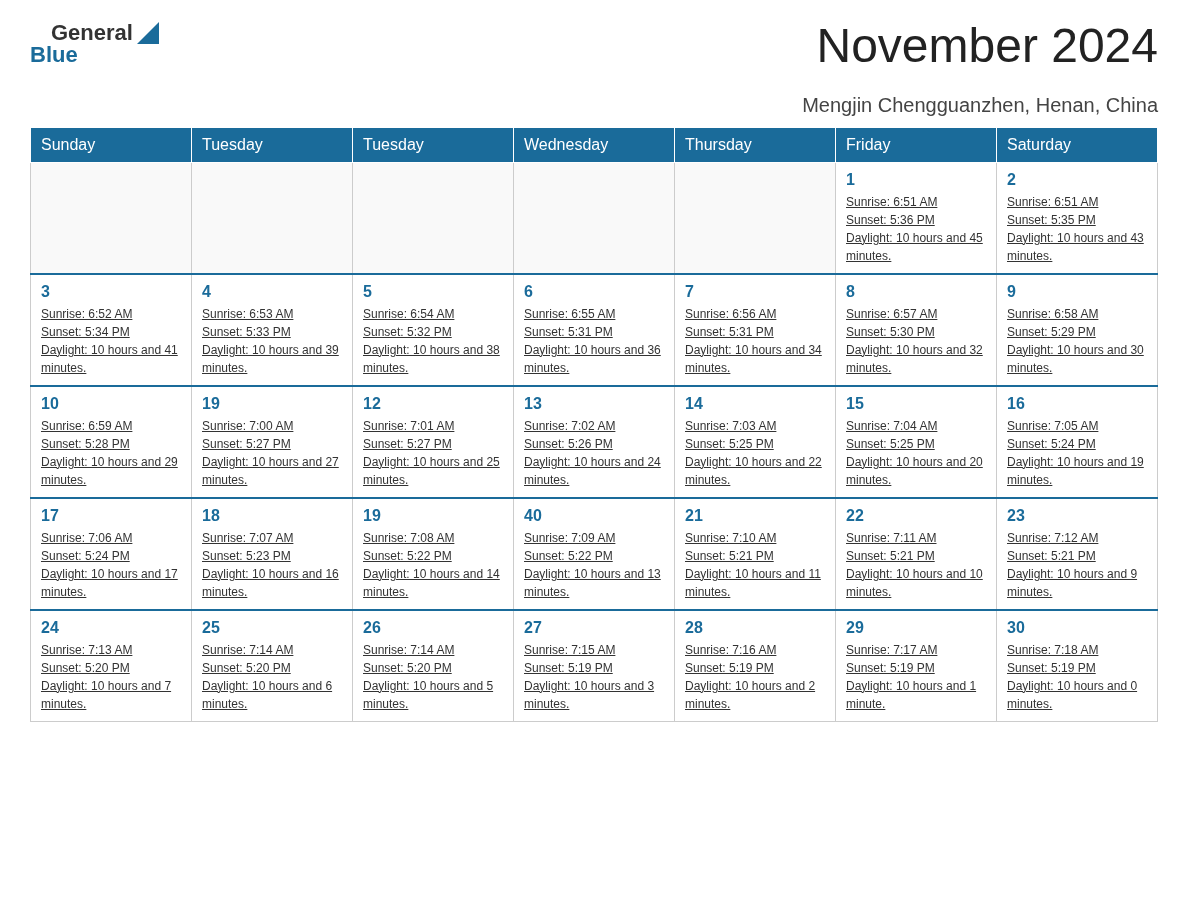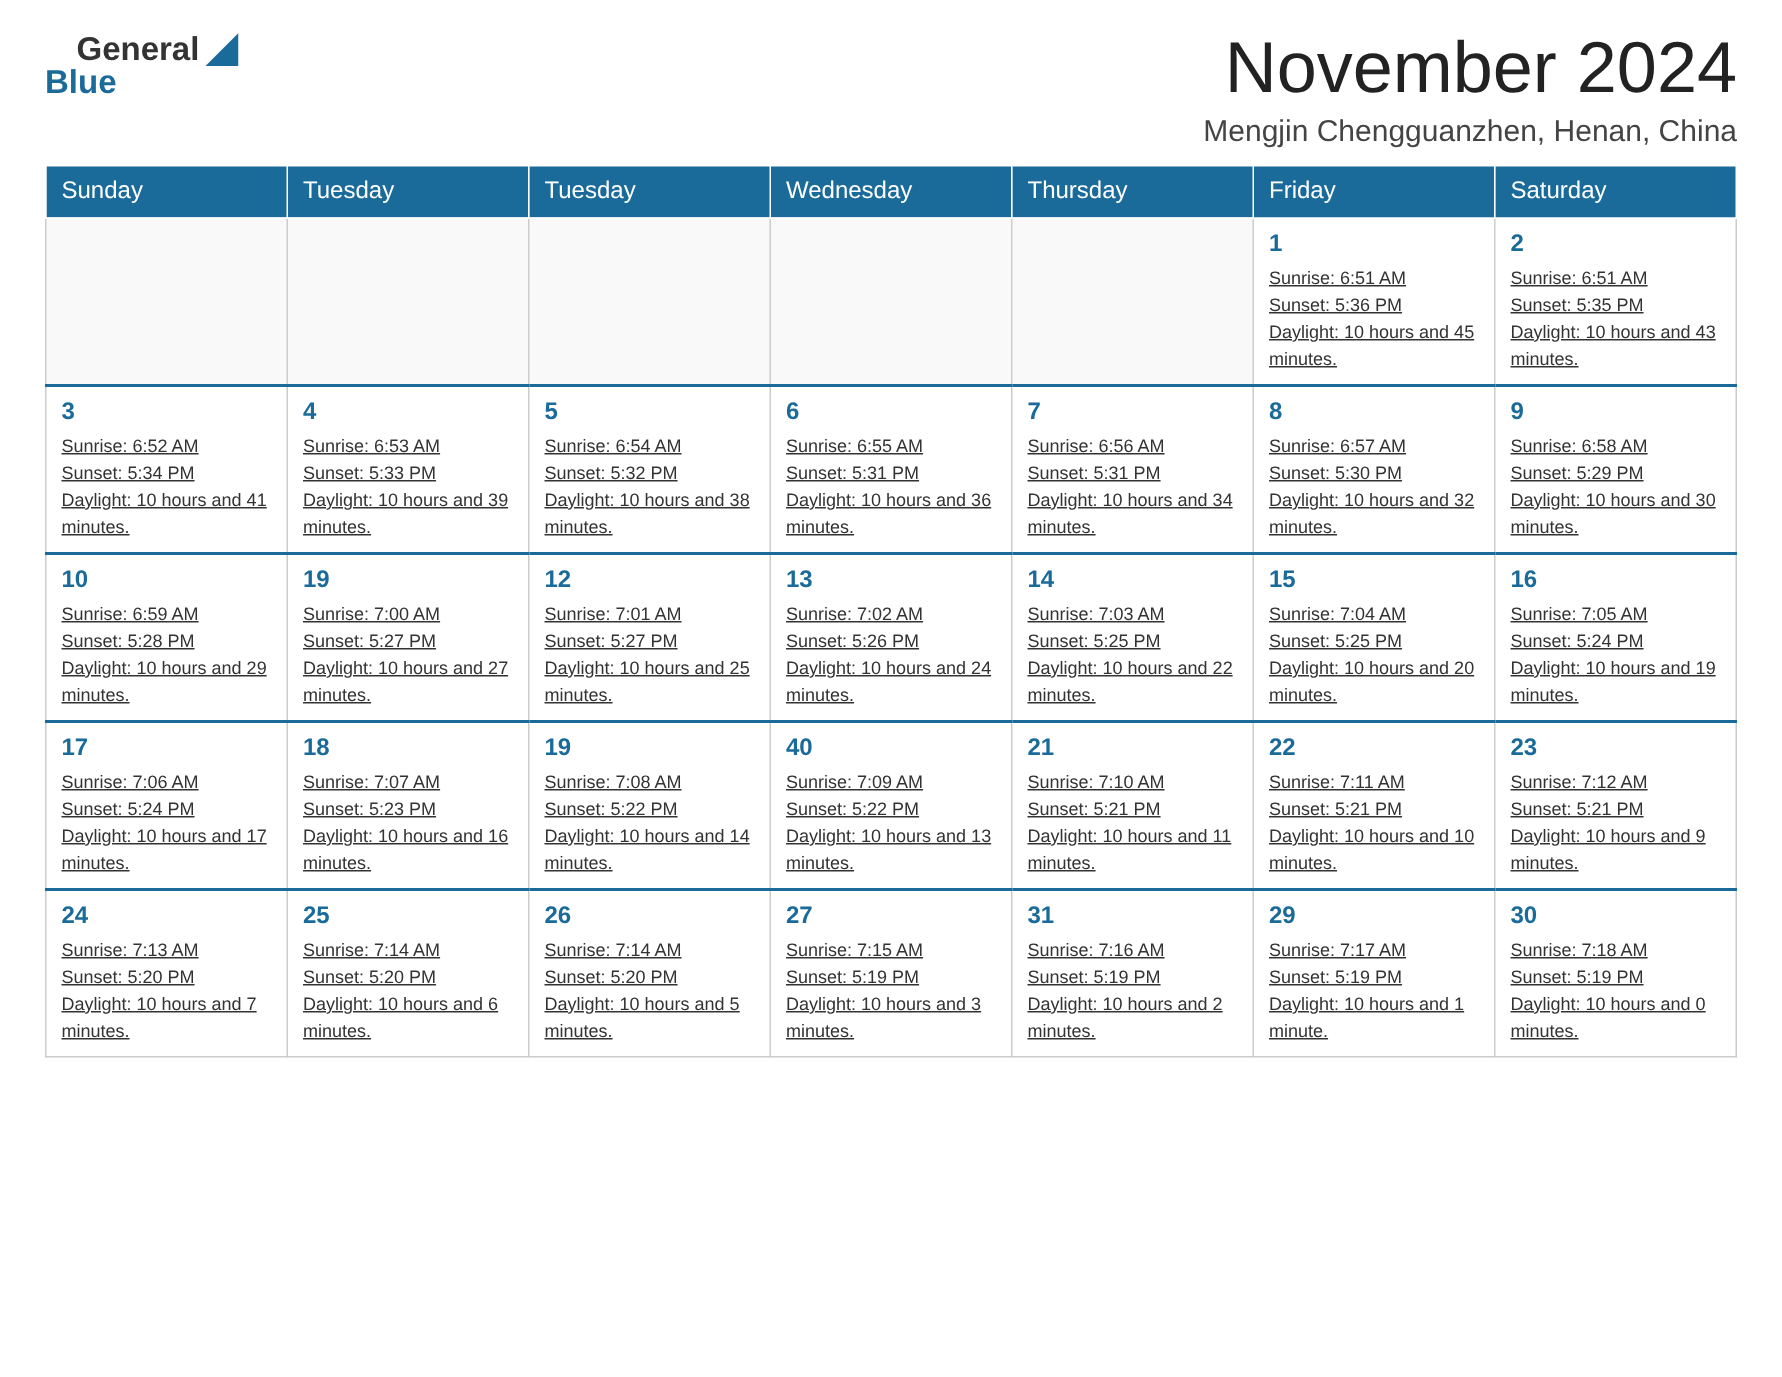--- a/index.html
+++ b/index.html
@@ -36,21 +36,21 @@
     }
     .month-title {
       font-size: 48px;
       font-weight: normal;
       color: #222;
       line-height: 1.1;
     }
     .location-title {
       font-size: 20px;
       color: #444;
-      margin-top: 4px;
+      margin-top: 21px;
     }
     .calendar {
       width: 100%;
       border-collapse: collapse;
       margin-top: 10px;
     }
     .calendar th {
       background: #1a6b9a;
       color: #fff;
       padding: 8px 10px;
@@ -241,21 +241,21 @@
         </td>
         <td>
           <span class="day-number">26</span>
           <div class="day-info">Sunrise: 7:14 AM<br>Sunset: 5:20 PM<br>Daylight: 10 hours and 5 minutes.</div>
         </td>
         <td>
           <span class="day-number">27</span>
           <div class="day-info">Sunrise: 7:15 AM<br>Sunset: 5:19 PM<br>Daylight: 10 hours and 3 minutes.</div>
         </td>
         <td>
-          <span class="day-number">31</span>
+          <span class="day-number">28</span>
           <div class="day-info">Sunrise: 7:16 AM<br>Sunset: 5:19 PM<br>Daylight: 10 hours and 2 minutes.</div>
         </td>
         <td>
           <span class="day-number">29</span>
           <div class="day-info">Sunrise: 7:17 AM<br>Sunset: 5:19 PM<br>Daylight: 10 hours and 1 minute.</div>
         </td>
         <td>
           <span class="day-number">30</span>
           <div class="day-info">Sunrise: 7:18 AM<br>Sunset: 5:19 PM<br>Daylight: 10 hours and 0 minutes.</div>
         </td>

